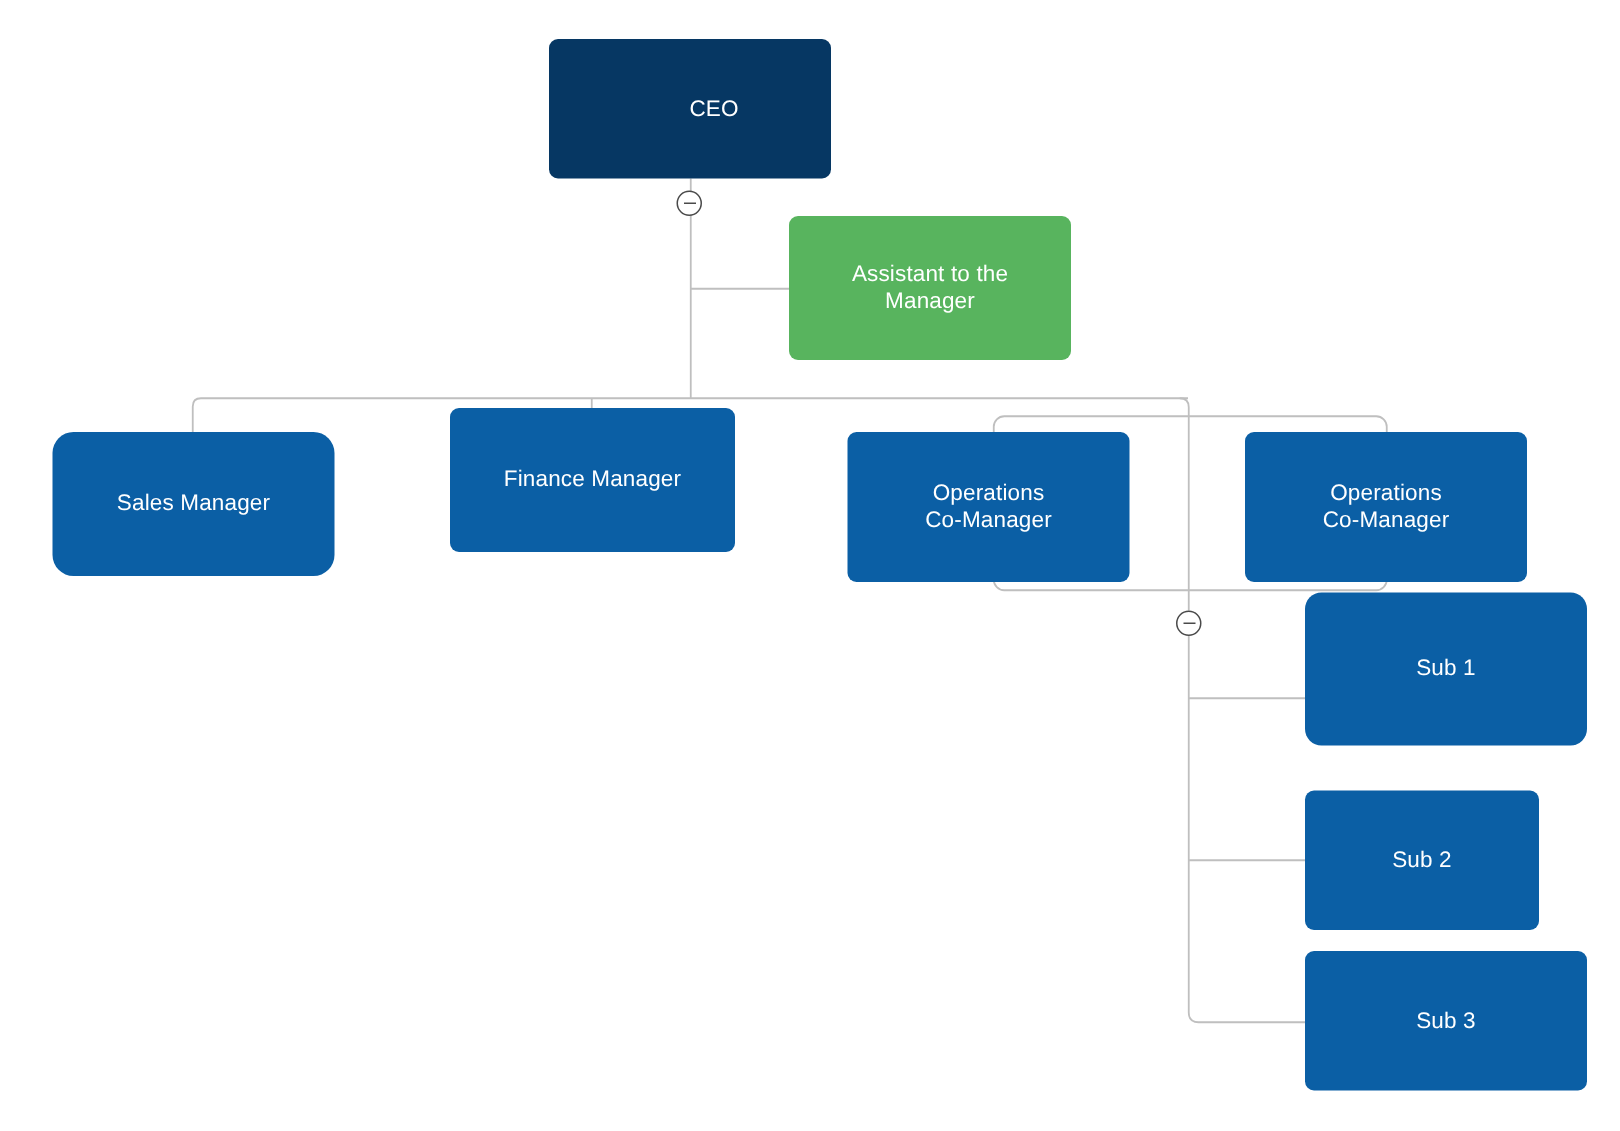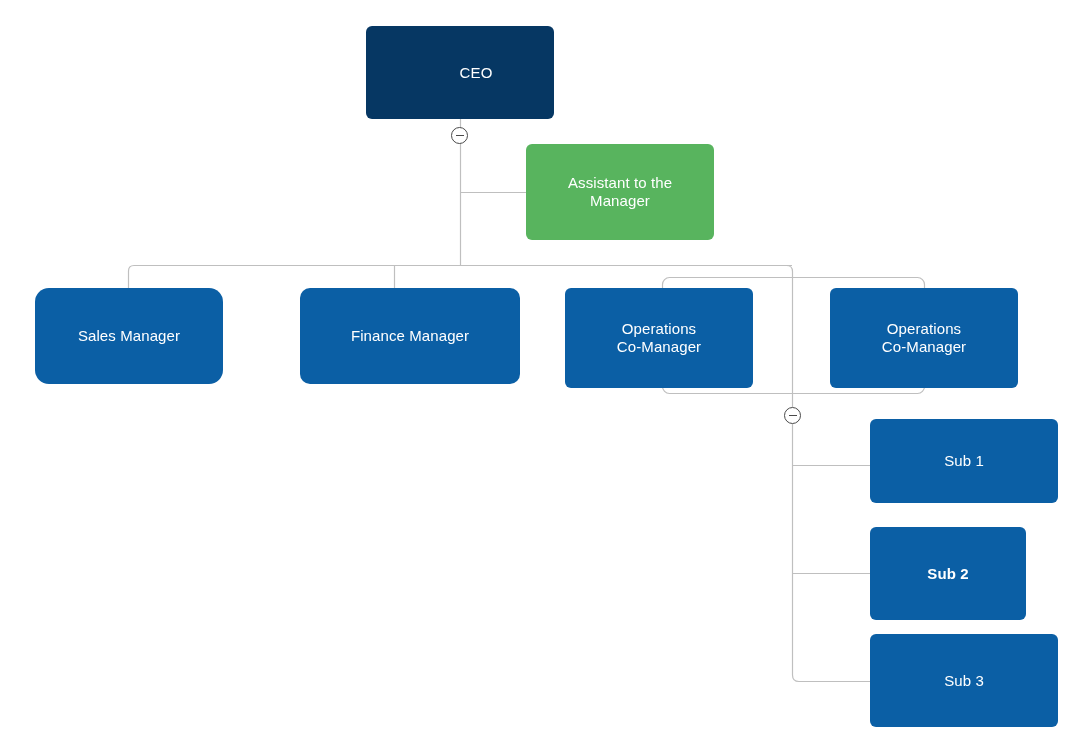--- a/index.html
+++ b/index.html
@@ -103,39 +103,39 @@
 
   <div class="node node-assistant" style="left:526px; top:144px; width:188px; height:96px;">
     <span>Assistant to the
 Manager</span>
   </div>
 
   <div class="node node-std" style="left:35px; top:288px; width:188px; height:96px;border-radius:14px;">
     <span>Sales Manager</span>
   </div>
 
-  <div class="node node-std" style="left:300px; top:288px; width:220px; height:96px;border-radius:10px;">
+  <div class="node node-std" style="left:300px; top:272px; width:190px; height:96px;">
     <span>Finance Manager</span>
   </div>
 
   <div class="node node-std" style="left:565px; top:288px; width:188px; height:100px;">
     <span>Operations
 Co-Manager</span>
   </div>
 
   <div class="node node-std" style="left:830px; top:288px; width:188px; height:100px;">
     <span>Operations
 Co-Manager</span>
   </div>
 
-  <div class="node node-std" style="left:870px; top:419px; width:188px; height:84px;">
+  <div class="node node-std" style="left:870px; top:395px; width:188px; height:102px;border-radius:11px;">
     <span>Sub 1</span>
   </div>
 
-  <div class="node node-std" style="left:870px; top:527px; width:156px; height:93px;font-weight:bold;">
+  <div class="node node-std" style="left:870px; top:527px; width:156px; height:93px;">
     <span>Sub 2</span>
   </div>
 
   <div class="node node-std" style="left:870px; top:634px; width:188px; height:93px;text-align:center;">
     <span>Sub 3</span>
   </div>
 
   <div class="toggle" style="left:451px; top:127px;"></div>
 
   <div class="toggle" style="left:784px; top:407px;"></div>

